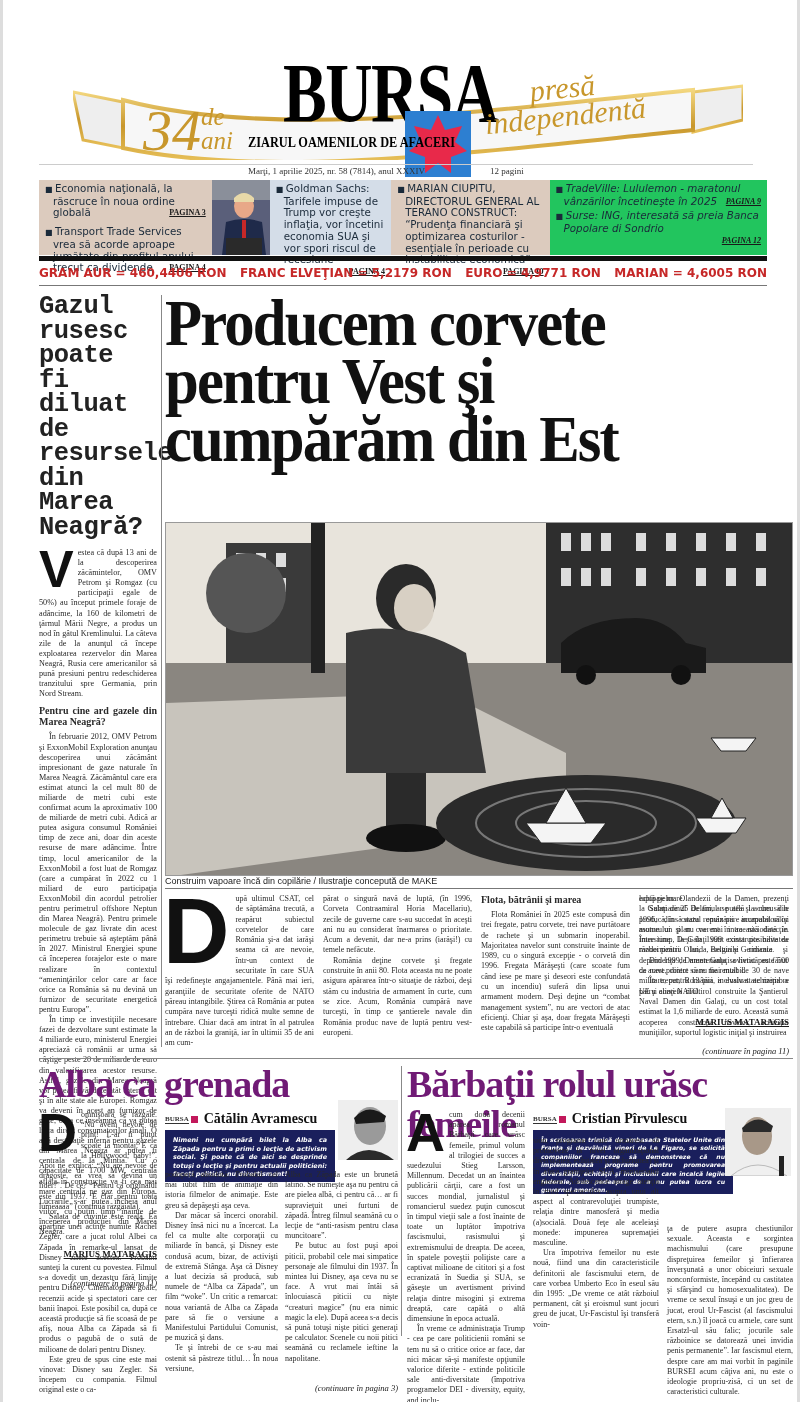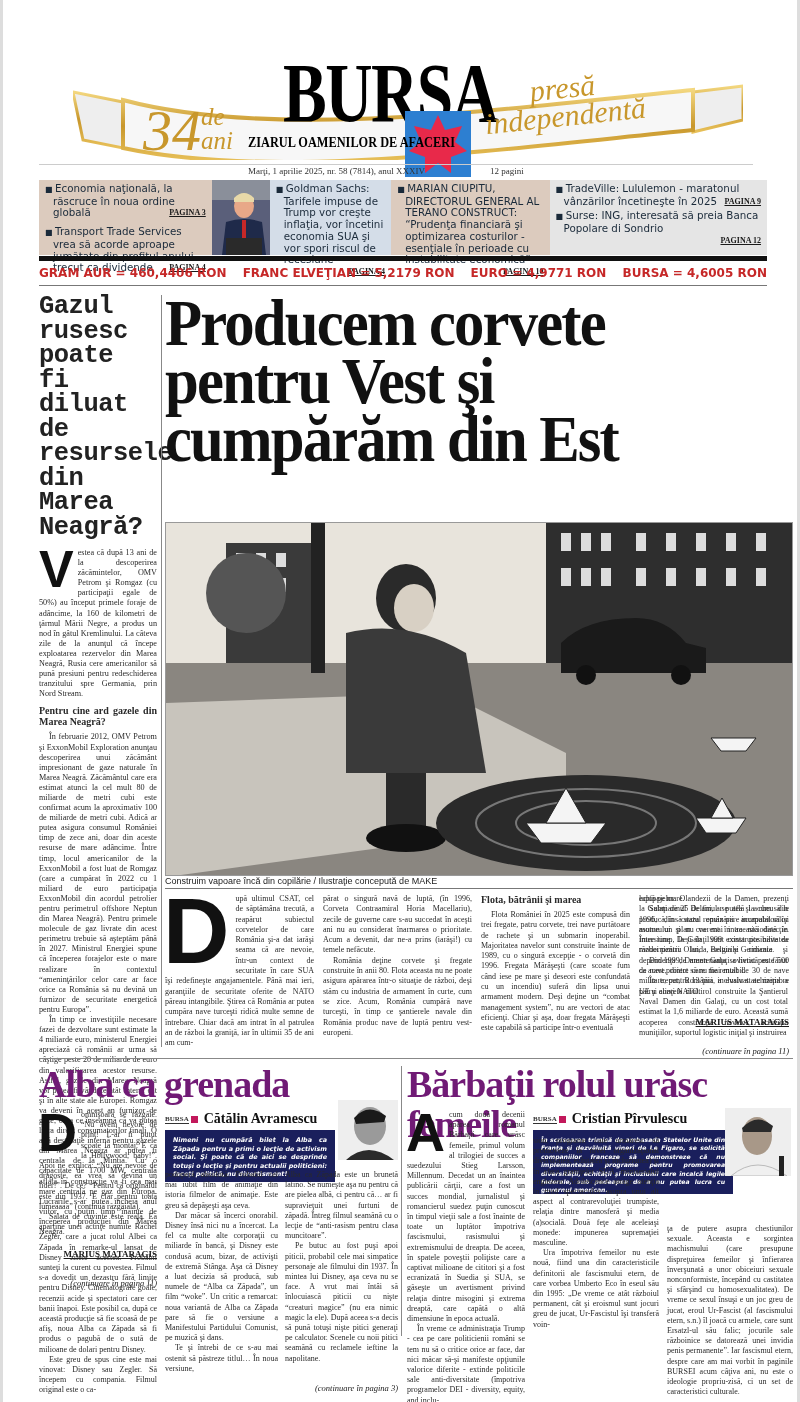--- a/index.html
+++ b/index.html
@@ -20,21 +20,21 @@
   .issue-info { position: absolute; left: 245px; top: 166px; font-size: 9px; color: #333; }
   .pages-count { position: absolute; left: 487px; top: 166px; font-size: 9px; color: #333; }
 
   
   .teasers { position: absolute; left: 36px; top: 180px; width: 728px; height: 75px; display: flex; font-family: "DejaVu Sans", sans-serif; font-size: 10.3px; line-height: 11.7px; color: #1a2a3a; }
   .teaser { padding: 3px 6px; position: relative; }
   .t1 { width: 181px; background: #dccbbe; }
   .t-photo { width: 61px; background: #3a3f5a; position: relative; overflow: hidden; }
   .t2 { width: 127px; background: #d4dde8; }
   .t3 { width: 166px; background: #dccbbe; }
-  .t4 { width: 228px; background: #e5e5e5; }
+  .t4 { width: 228px; background: #22c55e; font-style: italic; }
   .teaser p { margin-bottom: 7px; padding-left: 8px; text-indent: -8px; }
   .teaser .bullet { font-size: 8px; }
   .teaser .pg { font-family: "Liberation Serif", serif; font-size: 8px; font-weight: bold; text-decoration: underline; float: right; color: #1a1a1a; }
   .rule-thick { position: absolute; left: 36px; top: 256px; width: 728px; height: 5px; background: #111; }
   .rates { position: absolute; left: 36px; top: 263px; width: 728px; height: 20px; display: flex; justify-content: space-between; font-family: "DejaVu Sans", sans-serif; font-weight: bold; font-size: 12px; color: #c62828; padding-top: 3px; }
   .rule-thin { position: absolute; left: 36px; top: 285px; width: 728px; height: 1px; background: #777; }
 
   
   .left-col { position: absolute; left: 36px; top: 295px; width: 118px; }
   .left-title { font-family: Liberation Mono, monospace; font-size: 25.5px; line-height: 24.5px; color: #222; margin-bottom: 8px; letter-spacing: -0.5px; }
@@ -133,21 +133,21 @@
     <div class="teaser t4">
       <p style="margin-bottom:3px"><span class="bullet">■ </span><span>TradeVille: Lululemon - maratonul vânzărilor încetineşte în 2025</span> <span class="pg">PAGINA 9</span></p>
       <p><span class="bullet">■ </span><span>Surse: ING, interesată să preia Banca Popolare di Sondrio</span><br><span class="pg">PAGINA 12</span></p>
     </div>
   </div>
   <div class="rule-thick"></div>
   <div class="rates">
     <span>GRAM AUR = 460,4406 RON</span>
     <span>FRANC ELVEŢIAN = 5,2179 RON</span>
     <span>EURO = 4,9771 RON</span>
-    <span>BURSA = 4,6005 RON</span>
+    <span>MARIAN = 4,6005 RON</span>
   </div>
   <div class="rule-thin"></div>
 
   <div class="left-col">
     <h2 class="left-title">Gazul rusesc poate fi diluat de resursele din Marea Neagră?</h2>
     <div class="body-text">
       <p class="noindent"><span class="dropcap">V</span><span>estea că după 13 ani de la descoperirea zăcămintelor, OMV Petrom şi Romgaz (cu participaţii egale de 50%) au început primele foraje de adâncime, la 160 de kilometri de ţărmul Mării Negre, a produs un nod în gâtul Kremlinului. La câteva zile de la anunţul că începe exploatarea rezervelor din Marea Neagră, Rusia cere americanilor să pună presiuni pentru redeschiderea tranzitului spre Germania, prin Nord Stream.</span></p>
       <div class="subhead">Pentru cine ard gazele din Marea Neagră?</div>
       <p>În februarie 2012, OMV Petrom şi ExxonMobil Exploration anunţau descoperirea unui zăcământ impresionant de gaze naturale în Marea Neagră. Zăcământul care era estimat atunci la cel mult 80 de miliarde de metri cubi este confirmat acum la aproximativ 100 de miliarde de metri cubi. Adică ar putea asigura consumul României timp de zece ani, doar din aceste resurse de mare adâncime. Între timp, locul americanilor de la ExxonMobil a fost luat de Romgaz (care a cumpărat în 2022 cu 1 miliard de euro participaţia ExxonMobil din acordul petrolier pentru perimetrul offshore Neptun din Marea Neagră). Pentru primele molecule de gaz livrate din acest perimetru trebuie să aşteptăm până în 2027. Ministrul Energiei spune că începerea forajelor este o mare realizare în contextul “ameninţărilor celor care ar face orice ca România să nu devină un furnizor de securitate energetică pentru Europa”.</p>
       <p>În timp ce investiţiile necesare fazei de dezvoltare sunt estimate la 4 miliarde euro, ministerul Energiei apreciază că românii ar urma să câştige peste 20 de miliarde de euro din valorificarea acestor resurse. Astfel, gazele din Marea Neagră vor putea fi vândute atât intern, cât şi în alte state ale Europei. Romgaz va deveni în acest an furnizor de gaze, ceea ce înseamnă că va putea livra direct consumatorilor finali. O altă destinaţie internă pentru gazele din Marea Neagră ar putea fi centrala de la Mintia. Cu o capacitate de 1700 MW, centrala aflată în construcţie va fi cea mai mare centrală pe gaz din Europa. Lucrările s-ar putea încheia anul viitor, cu puţin timp înainte de începerea producţiei din Marea Neagră.</p>

